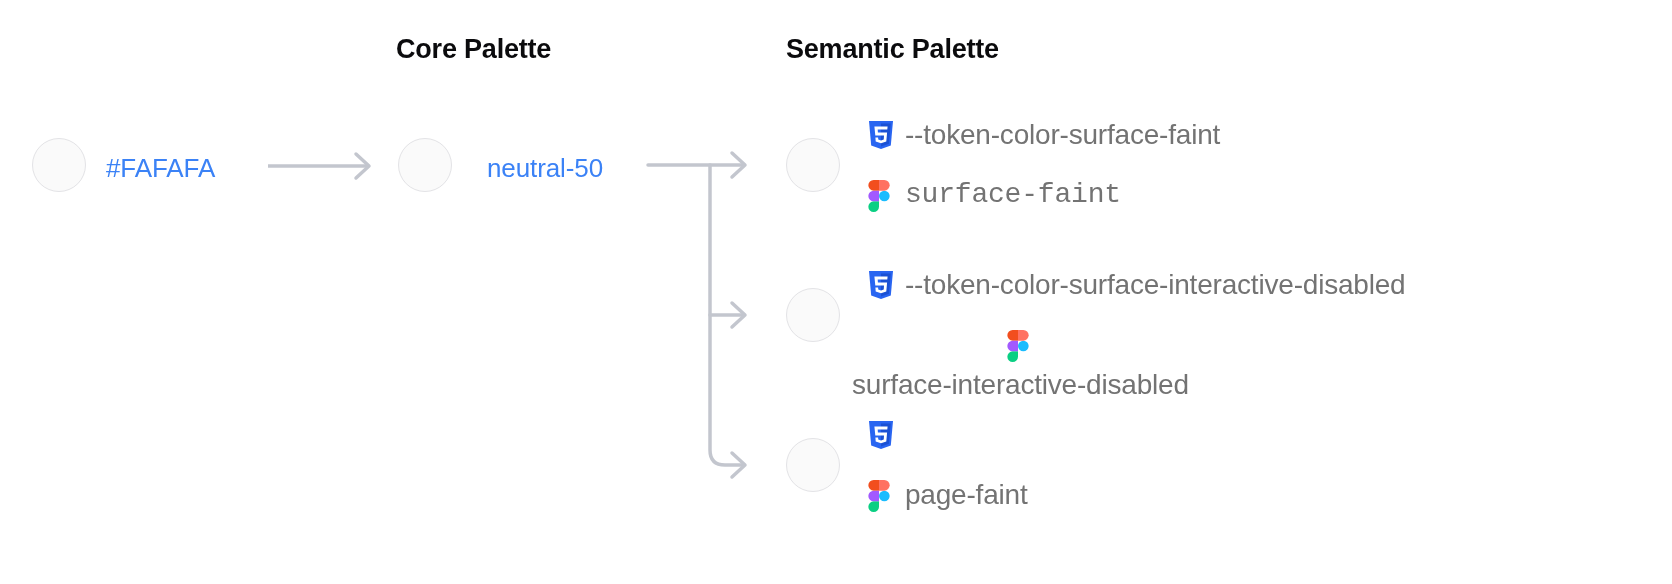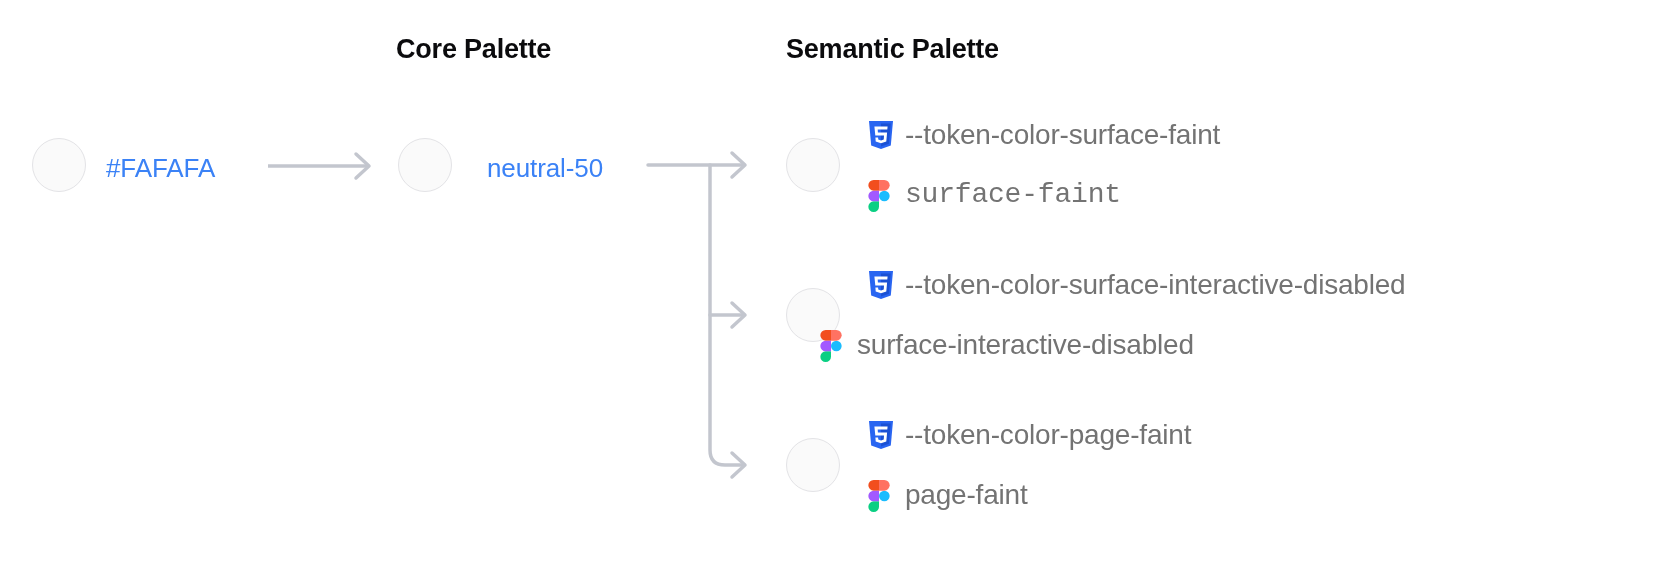--- a/index.html
+++ b/index.html
@@ -171,21 +171,21 @@
           <path d="M1 1 L25 1 L22.8 25.4 L13 29 L3.2 25.4 Z" fill="#2965F1"></path>
           <path d="M13 3.4 L13 26.6 L20.9 23.7 L22.8 3.4 Z" fill="#1b51d4"></path>
           <path d="M6.4 6.6 L19.6 6.6 L19.3 9.6 L9.7 9.6 L9.9 12.4 L19.1 12.4
                    L18.3 21.6 L13 23.2 L7.7 21.6 L7.4 17.6 L10.1 17.6 L10.25 19.6
                    L13 20.5 L15.75 19.6 L16 15.4 L7.3 15.4 L6.4 6.6 Z" fill="#ffffff"></path>
         </svg>
       </span>
       <span class="token-text">--token-color-surface-interactive-disabled</span>
     </div>
 
-    <div class="token-line" style="left:820px; top:330px;">
+    <div class="token-line" style="left:852px; top:330px;flex-direction:column;">
       <span class="icon-wrap">
         <svg width="22" height="32" viewBox="0 0 22 32">
           <path d="M11 16 a5.33 5.33 0 0 1 5.33-5.33 a5.33 5.33 0 0 1 0 10.66
                    A5.33 5.33 0 0 1 11 16z" fill="#1ABCFE"></path>
           <path d="M0.34 26.67 A5.33 5.33 0 0 1 5.67 21.33 H11 v5.34
                    a5.33 5.33 0 0 1-10.66 0z" fill="#0ACF83"></path>
           <path d="M11 0 v10.67 h5.33 a5.33 5.33 0 0 0 0-10.67z" fill="#FF7262"></path>
           <path d="M0.34 5.33 A5.33 5.33 0 0 0 5.67 10.67 H11 V0 H5.67
                    A5.33 5.33 0 0 0 0.34 5.33z" fill="#F24E1E"></path>
           <path d="M0.34 16 A5.33 5.33 0 0 0 5.67 21.33 H11 V10.67 H5.67
@@ -202,21 +202,20 @@
     <div class="token-line" style="left:868px; top:420px;">
       <span class="icon-wrap">
         <svg width="26" height="30" viewBox="0 0 26 30">
           <path d="M1 1 L25 1 L22.8 25.4 L13 29 L3.2 25.4 Z" fill="#2965F1"></path>
           <path d="M13 3.4 L13 26.6 L20.9 23.7 L22.8 3.4 Z" fill="#1b51d4"></path>
           <path d="M6.4 6.6 L19.6 6.6 L19.3 9.6 L9.7 9.6 L9.9 12.4 L19.1 12.4
                    L18.3 21.6 L13 23.2 L7.7 21.6 L7.4 17.6 L10.1 17.6 L10.25 19.6
                    L13 20.5 L15.75 19.6 L16 15.4 L7.3 15.4 L6.4 6.6 Z" fill="#ffffff"></path>
         </svg>
       </span>
-      <span class="token-text">--token-color-page-faint</span>
     </div>
 
     <div class="token-line" style="left:868px; top:480px;align-items:center;">
       <span class="icon-wrap">
         <svg width="22" height="32" viewBox="0 0 22 32">
           <path d="M11 16 a5.33 5.33 0 0 1 5.33-5.33 a5.33 5.33 0 0 1 0 10.66
                    A5.33 5.33 0 0 1 11 16z" fill="#1ABCFE"></path>
           <path d="M0.34 26.67 A5.33 5.33 0 0 1 5.67 21.33 H11 v5.34
                    a5.33 5.33 0 0 1-10.66 0z" fill="#0ACF83"></path>
           <path d="M11 0 v10.67 h5.33 a5.33 5.33 0 0 0 0-10.67z" fill="#FF7262"></path>

